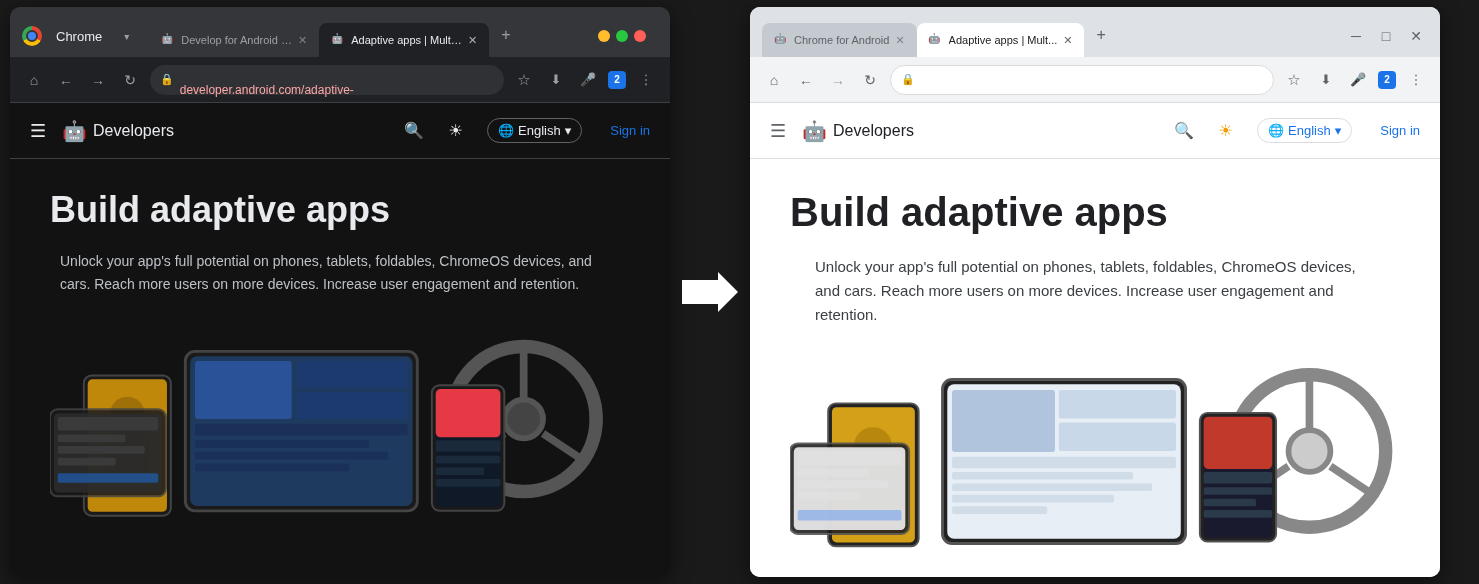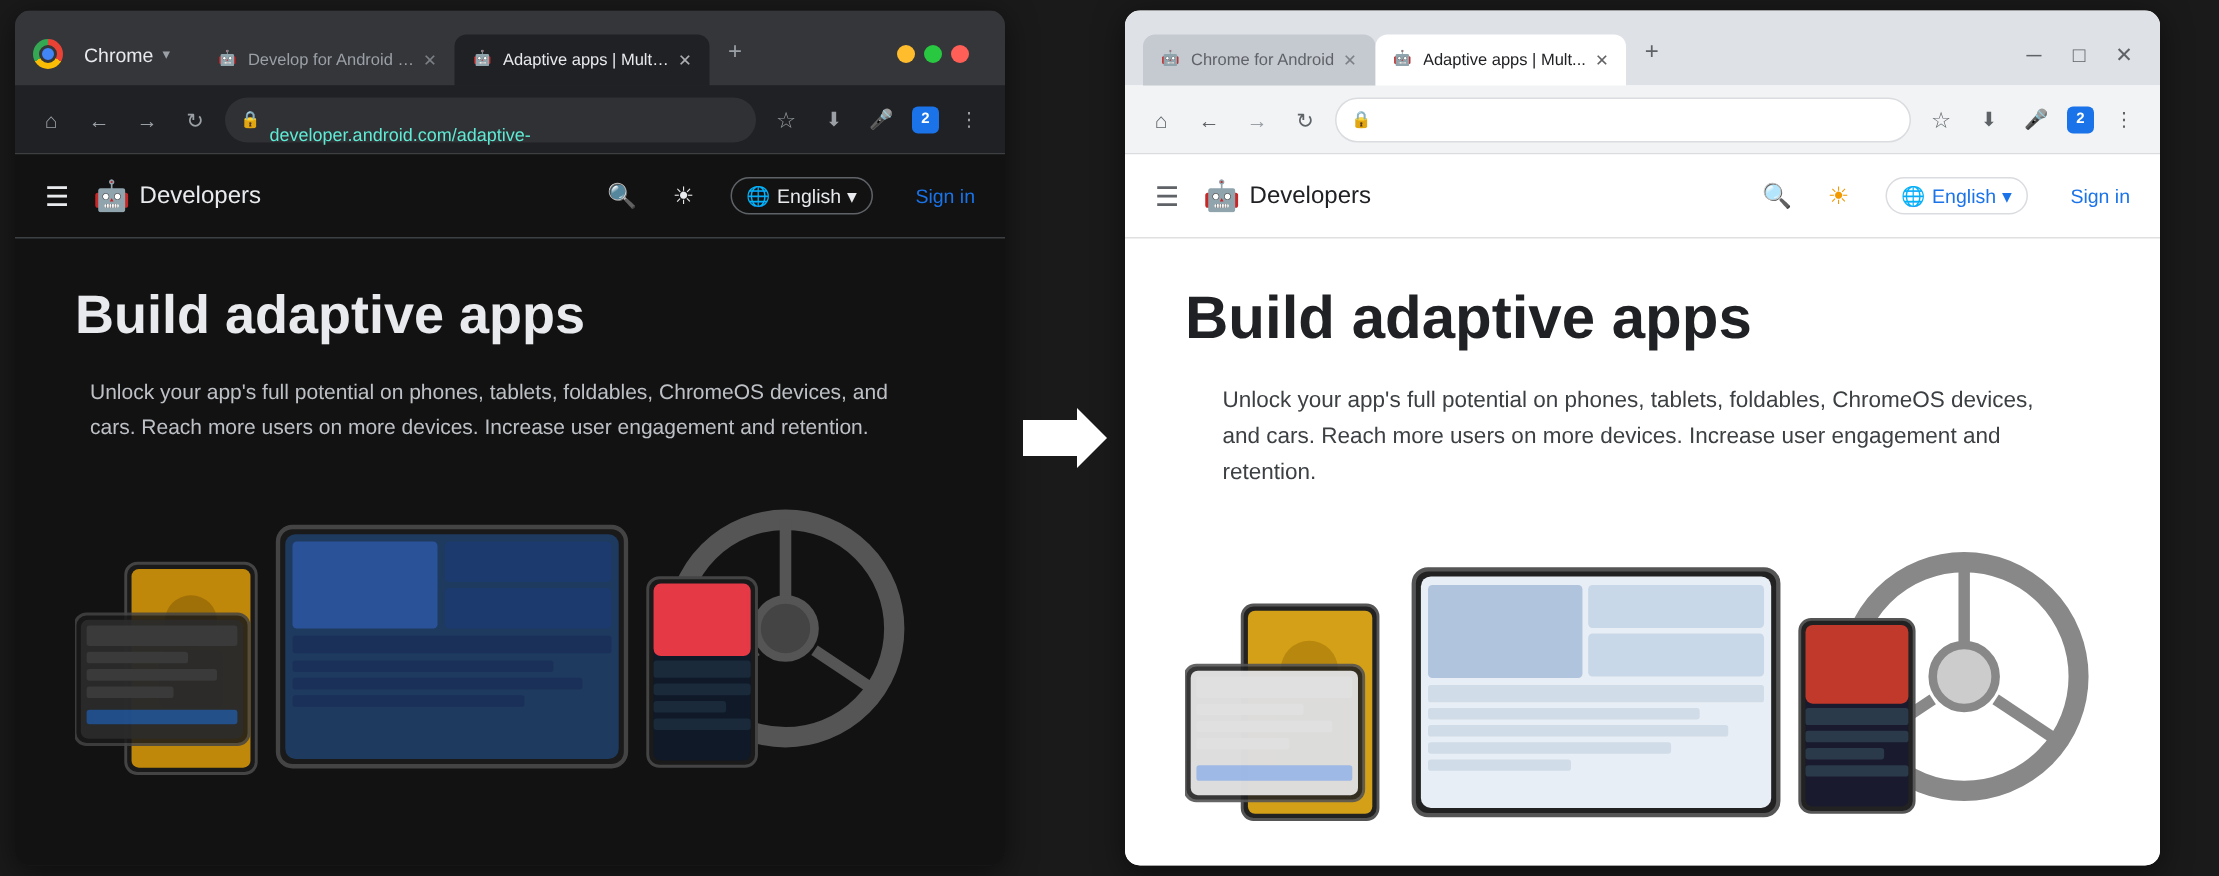--- a/index.html
+++ b/index.html
@@ -98,21 +98,21 @@
       background: #4285f4;
       border: 2px solid #35363a;
     }
     .dark .chrome-logo::after { border-color: #35363a; }
 
     .chrome-title {
       color: #e8eaed;
       font-size: 13px;
       font-weight: 500;
       margin-left: 8px;
-      margin-right: 0;
+      margin-right: 16px;
     }
     .dark .chrome-title { color: #e8eaed; }
 
     .chevron-down {
       color: #9aa0a6;
       font-size: 10px;
       margin-right: 12px;
     }
     .dark .chevron-down { display: inline; }
 
@@ -247,21 +247,21 @@
       display: flex;
       align-items: center;
       padding: 0 10px;
       gap: 6px;
       border: 1px solid #dadce0;
     }
     .address-text {
       font-size: 12px;
       flex: 1;
     }
-    .dark .address-text { color: #5eead4; margin-top: 20px; }
+    .dark .address-text { color: #fca5a5; margin-top: 20px; }
     .light .address-text { color: #202124; }
 
     .toolbar-icon {
       background: transparent;
       border: none;
       cursor: pointer;
       width: 24px;
       height: 24px;
       display: flex;
       align-items: center;

